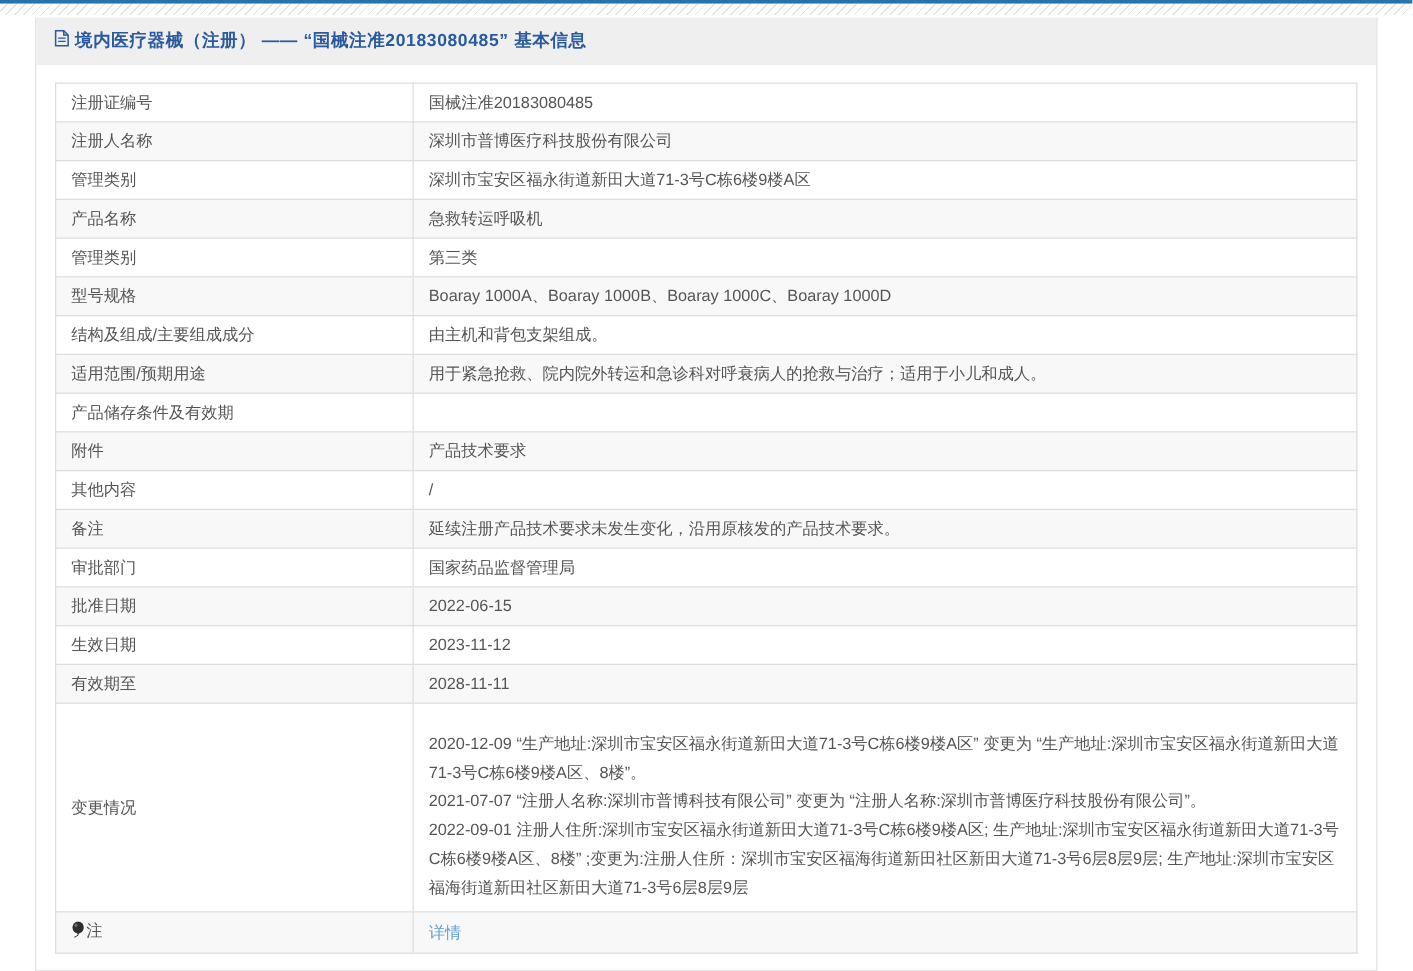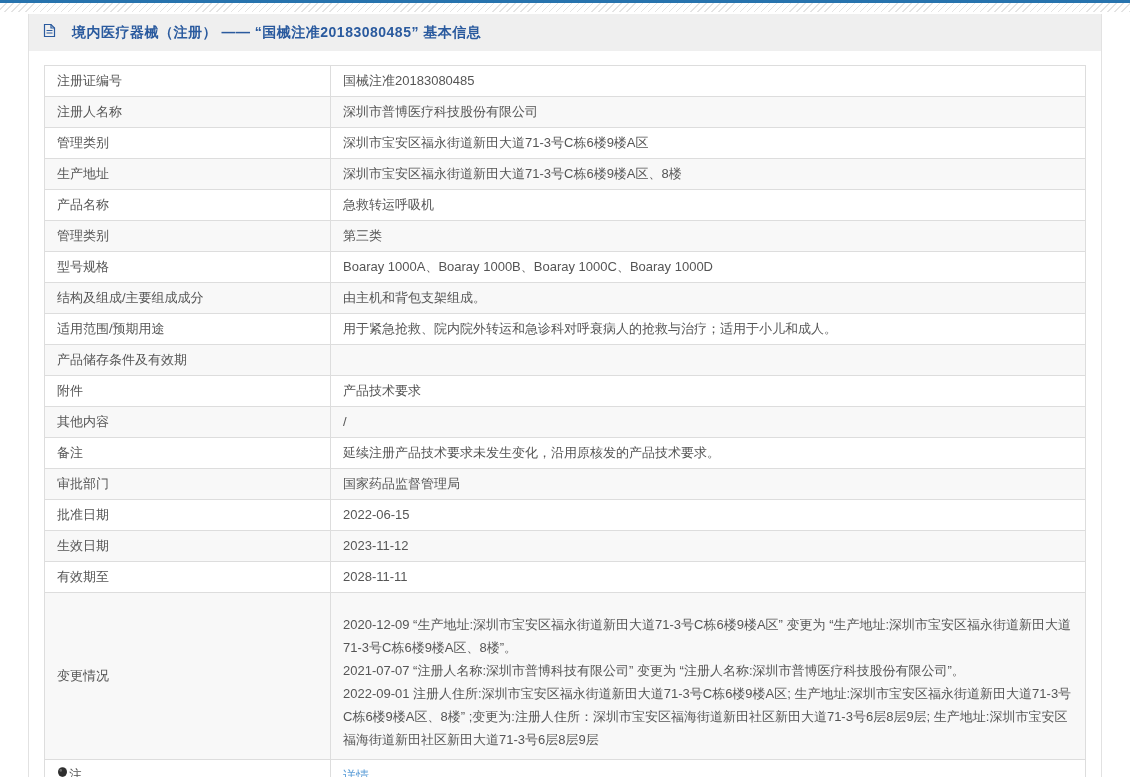--- a/index.html
+++ b/index.html
@@ -24,21 +24,21 @@
     margin: 2px 28px 0 28px;
     background: #ffffff;
     border: 1px solid #e2e2e2;
     border-top: none;
   }
   .panel-header {
     background: #efefef;
     padding: 9px 14px;
     display: flex;
     align-items: center;
-    gap: 16px;
+    gap: 4px;
   }
   .panel-title {
     color: #2a5a9e;
     font-size: 14px;
     font-weight: bold;
     letter-spacing: 0.5px;
   }
   .doc-icon { flex: 0 0 auto; display: inline-block; }
   .panel-body { padding: 14px 15px 13px 15px; }
 
@@ -101,24 +101,20 @@
           <td class="label">注册证编号</td>
           <td class="value">国械注准20183080485</td>
         </tr>
         <tr>
           <td class="label">注册人名称</td>
           <td class="value">深圳市普博医疗科技股份有限公司</td>
         </tr>
         <tr>
           <td class="label">管理类别</td>
           <td class="value">深圳市宝安区福永街道新田大道71-3号C栋6楼9楼A区</td>
-        </tr>
-        <tr>
-          <td class="label">生产地址</td>
-          <td class="value">深圳市宝安区福永街道新田大道71-3号C栋6楼9楼A区、8楼</td>
         </tr>
         <tr>
           <td class="label">产品名称</td>
           <td class="value">急救转运呼吸机</td>
         </tr>
         <tr>
           <td class="label">管理类别</td>
           <td class="value">第三类</td>
         </tr>
         <tr>

